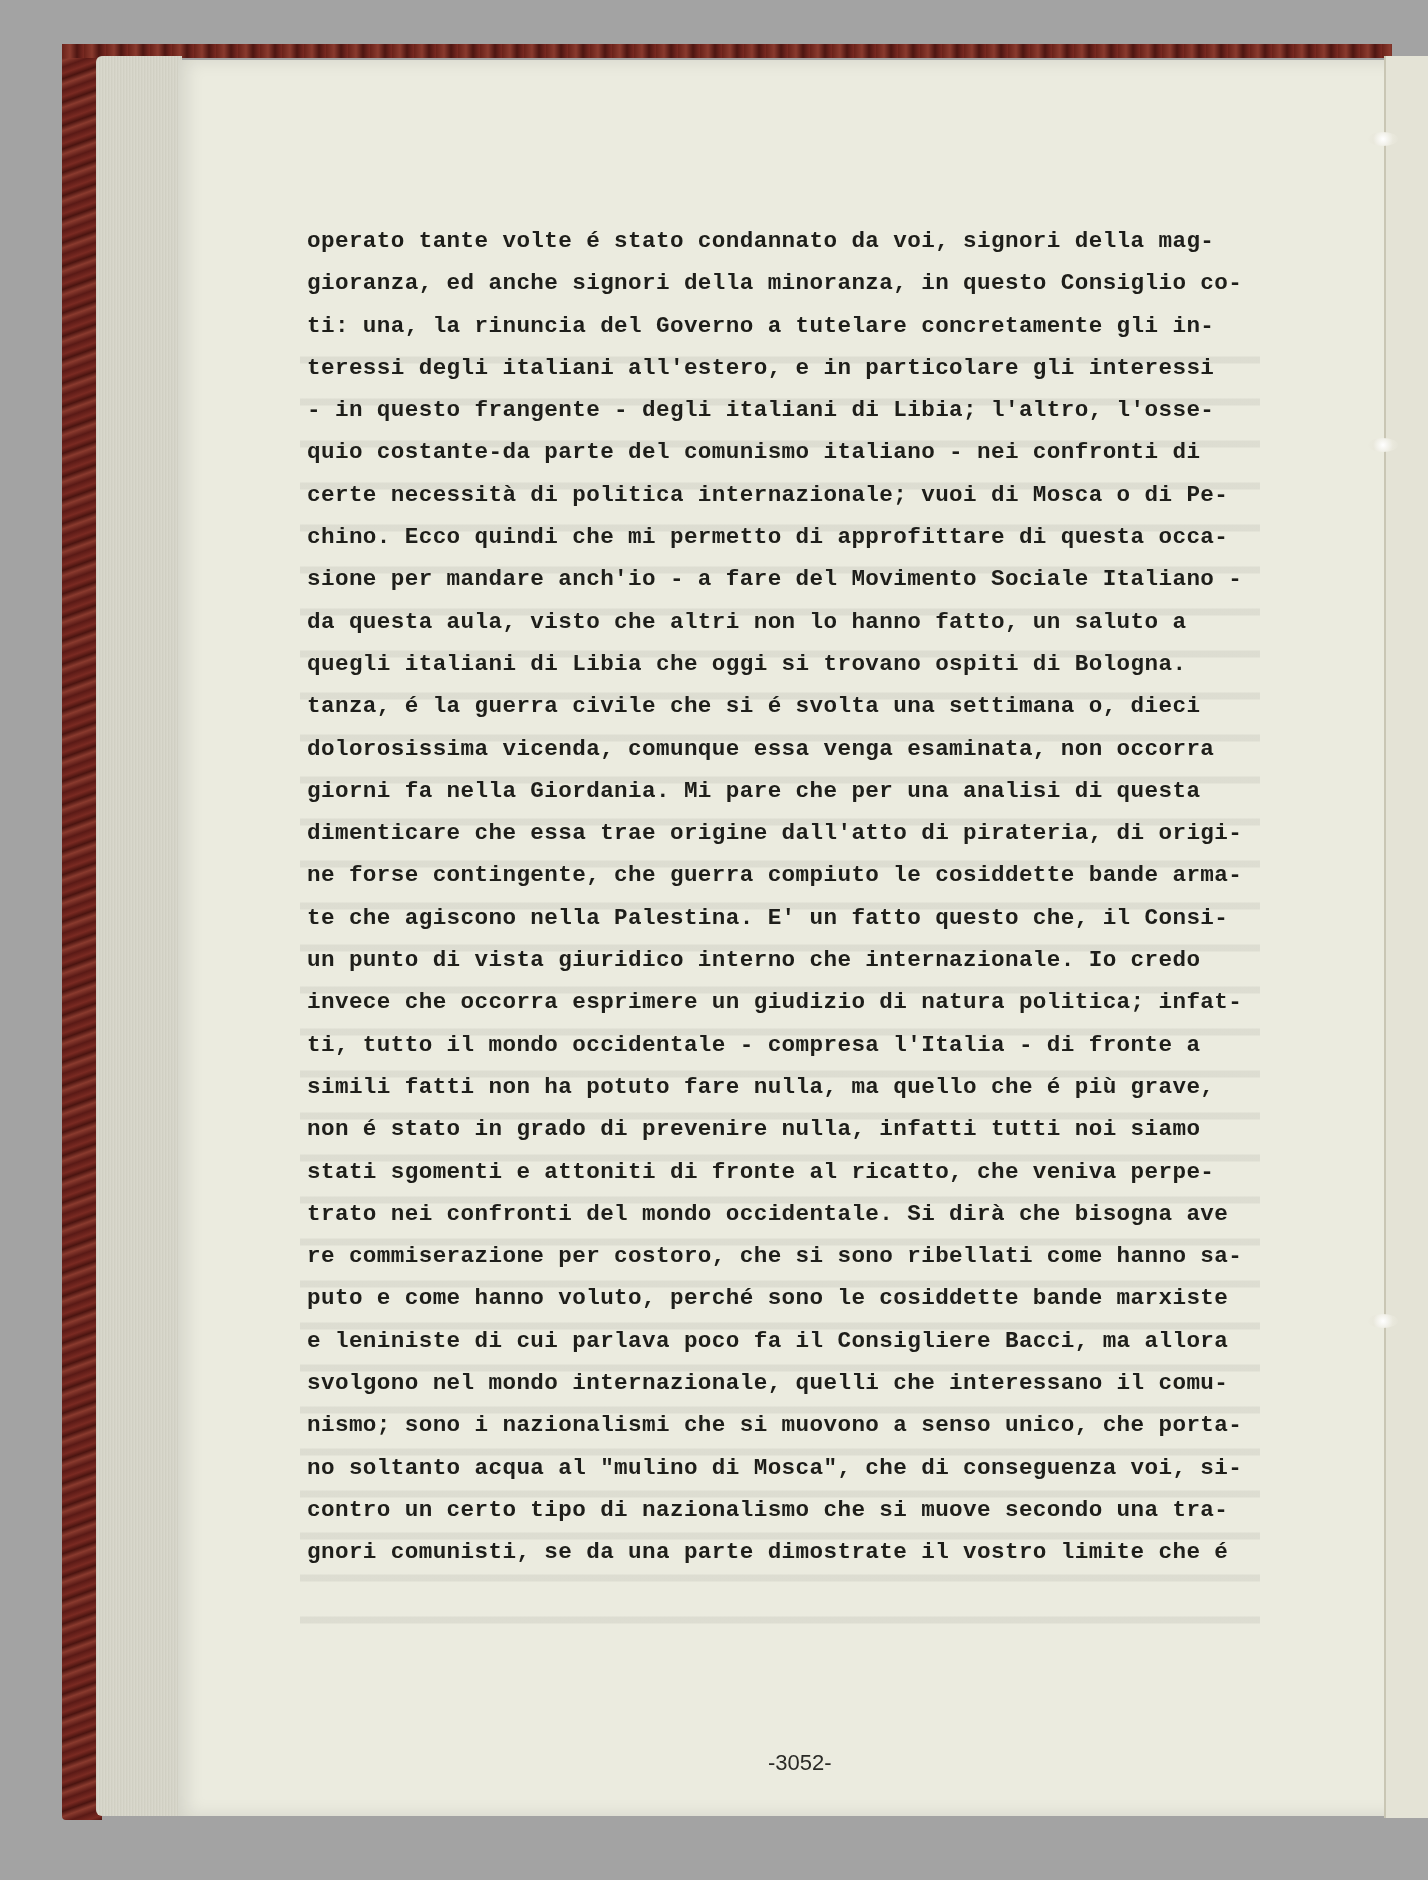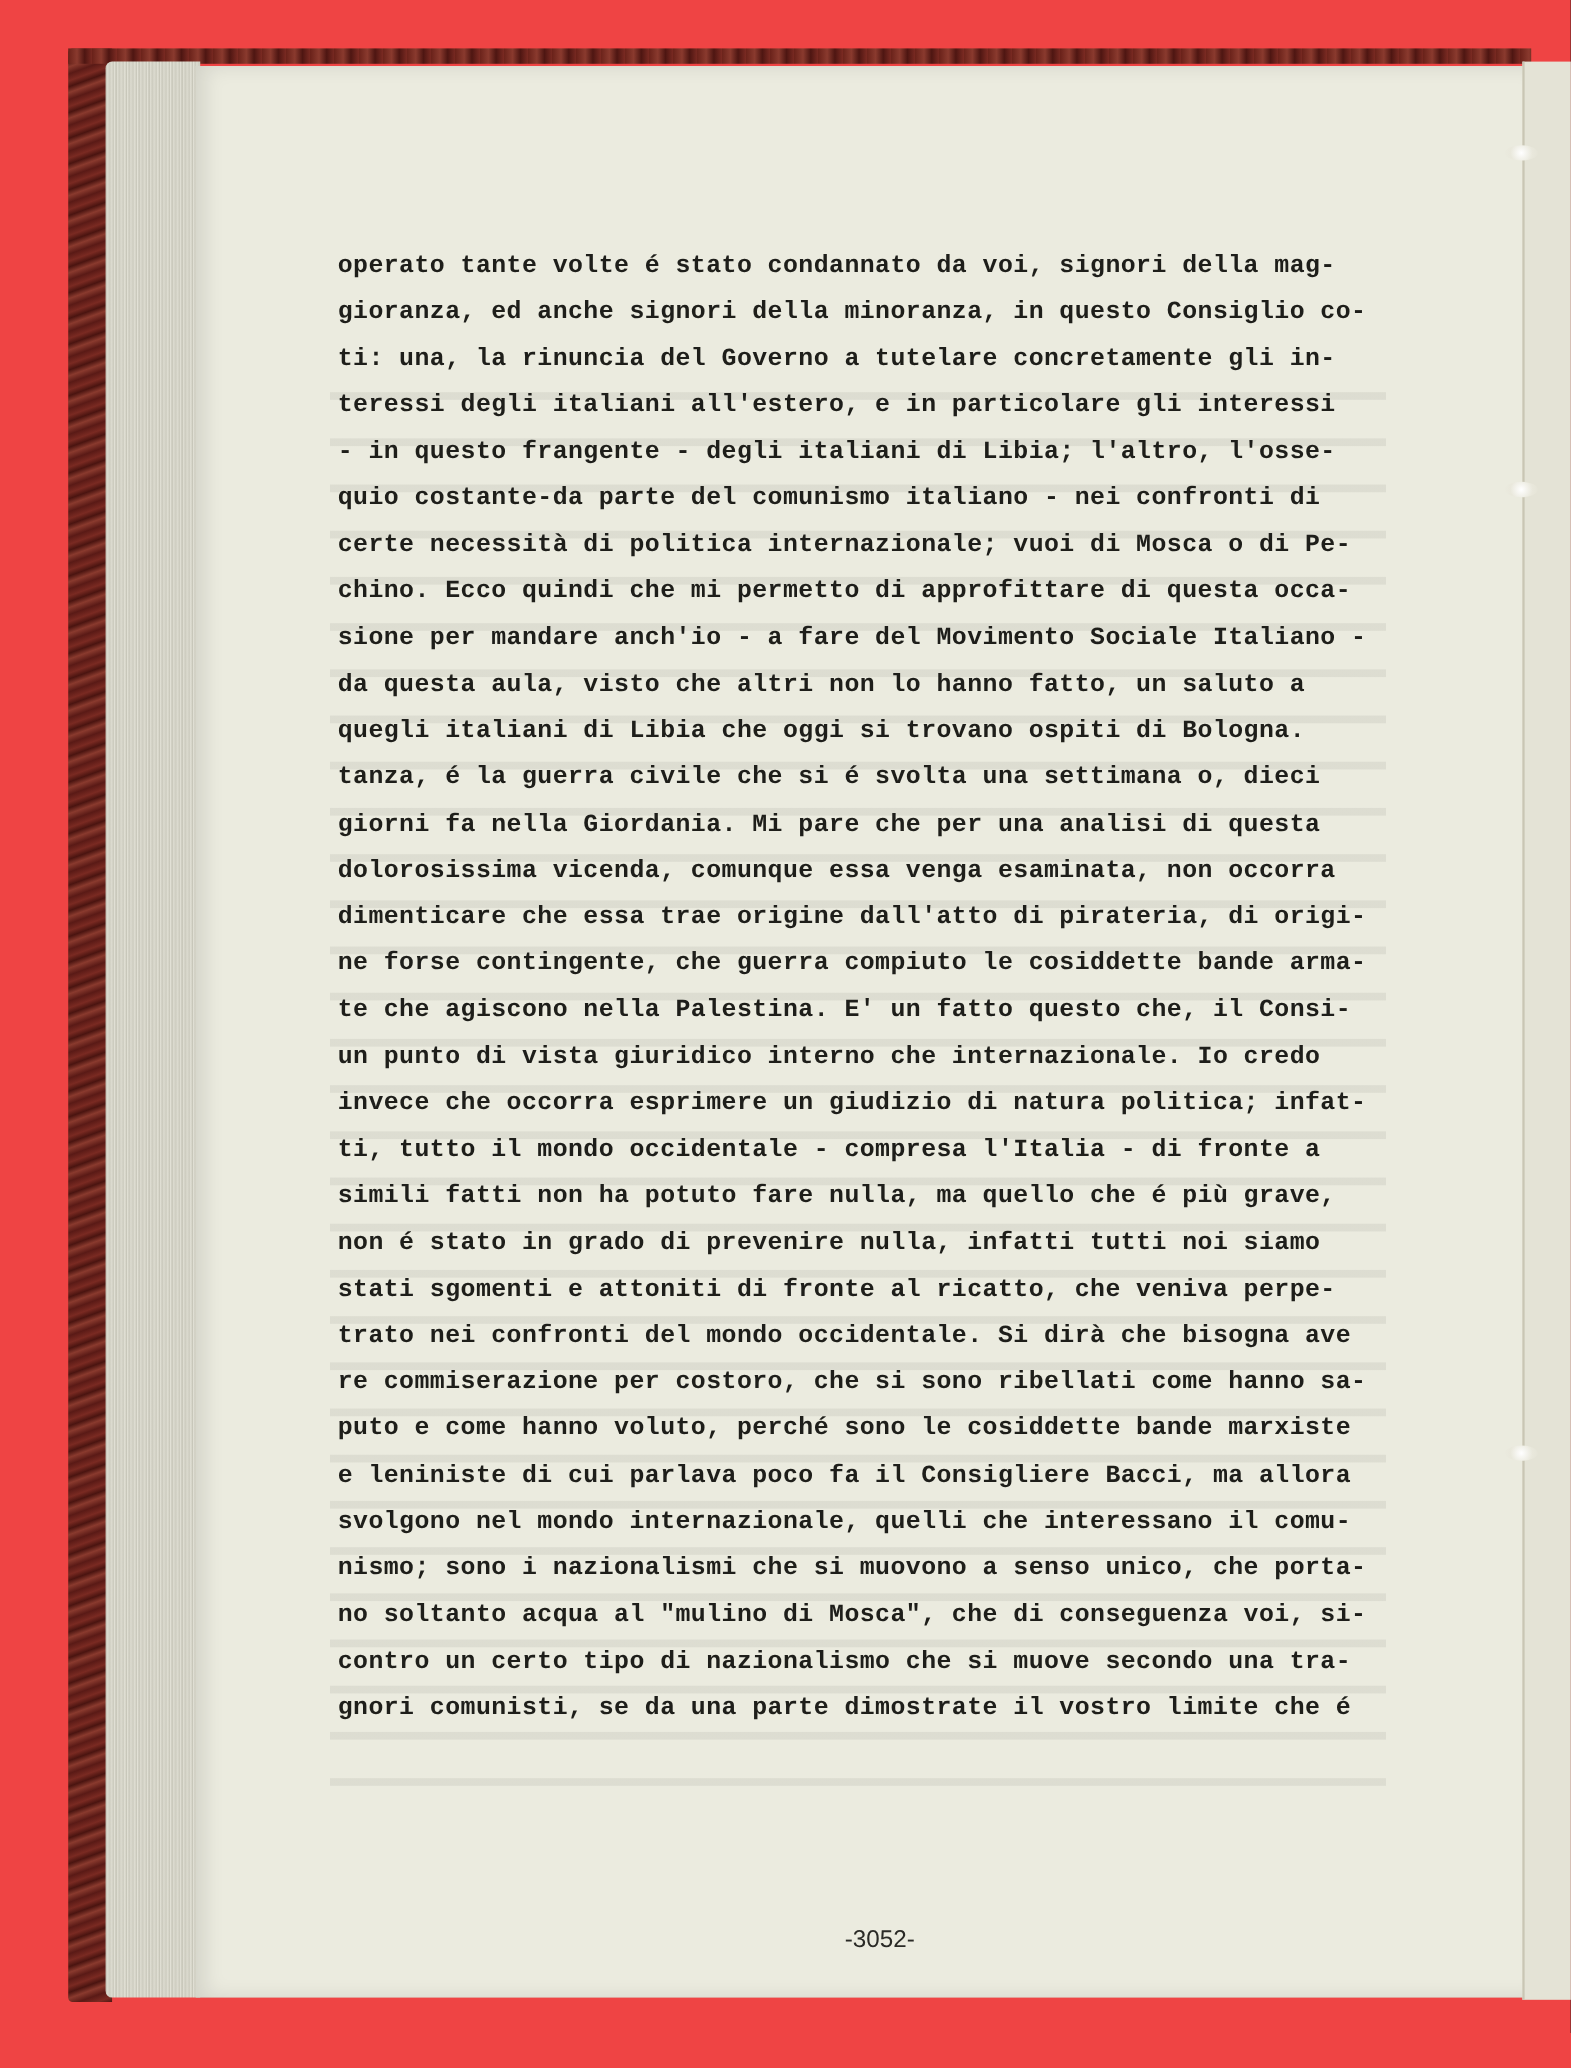--- a/index.html
+++ b/index.html
@@ -7,21 +7,21 @@
     padding: 0;
     width: 1428px;
     height: 1880px;
     overflow: hidden;
     background: #0b0b0b;
   }
   .scan {
     position: relative;
     width: 1428px;
     height: 1880px;
-    background: #ef4444;
+    background: #a3a3a3;
   }
   
   .book-edge {
     position: absolute;
     left: 62px;
     top: 44px;
     width: 40px;
     height: 1776px;
     background:
       repeating-linear-gradient(160deg, #5a1a16 0px, #7a2a22 6px, #4a1410 11px, #8a3a2e 16px, #5a1a16 22px),
@@ -133,22 +133,22 @@
     <div class="line">ti: una, la rinuncia del Governo a tutelare concretamente gli in-</div>
     <div class="line">teressi degli italiani all'estero, e in particolare gli interessi</div>
     <div class="line">- in questo frangente - degli italiani di Libia; l'altro, l'osse-</div>
     <div class="line">quio costante-da parte del comunismo italiano - nei confronti di</div>
     <div class="line">certe necessità di politica internazionale; vuoi di Mosca o di Pe-</div>
     <div class="line">chino. Ecco quindi che mi permetto di approfittare di questa occa-</div>
     <div class="line">sione per mandare anch'io - a fare del Movimento Sociale Italiano -</div>
     <div class="line">da questa aula, visto che altri non lo hanno fatto, un saluto a</div>
     <div class="line">quegli italiani di Libia che oggi si trovano ospiti di Bologna.</div>
     <div class="line">tanza, é la guerra civile che si é svolta una settimana o, dieci</div>
+    <div class="line">dolorosissima vicenda, comunque essa venga esaminata, non occorra</div>
     <div class="line">giorni fa nella Giordania. Mi pare che per una analisi di questa</div>
-    <div class="line">dolorosissima vicenda, comunque essa venga esaminata, non occorra</div>
     <div class="line">dimenticare che essa trae origine dall'atto di pirateria, di origi-</div>
     <div class="line">ne forse contingente, che guerra compiuto le cosiddette bande arma-</div>
     <div class="line">te che agiscono nella Palestina. E' un fatto questo che, il Consi-</div>
     <div class="line">un punto di vista giuridico interno che internazionale. Io credo</div>
     <div class="line">invece che occorra esprimere un giudizio di natura politica; infat-</div>
     <div class="line">ti, tutto il mondo occidentale - compresa l'Italia - di fronte a</div>
     <div class="line">simili fatti non ha potuto fare nulla, ma quello che é più grave,</div>
     <div class="line">non é stato in grado di prevenire nulla, infatti tutti noi siamo</div>
     <div class="line">stati sgomenti e attoniti di fronte al ricatto, che veniva perpe-</div>
     <div class="line">trato nei confronti del mondo occidentale. Si dirà che bisogna ave</div>

